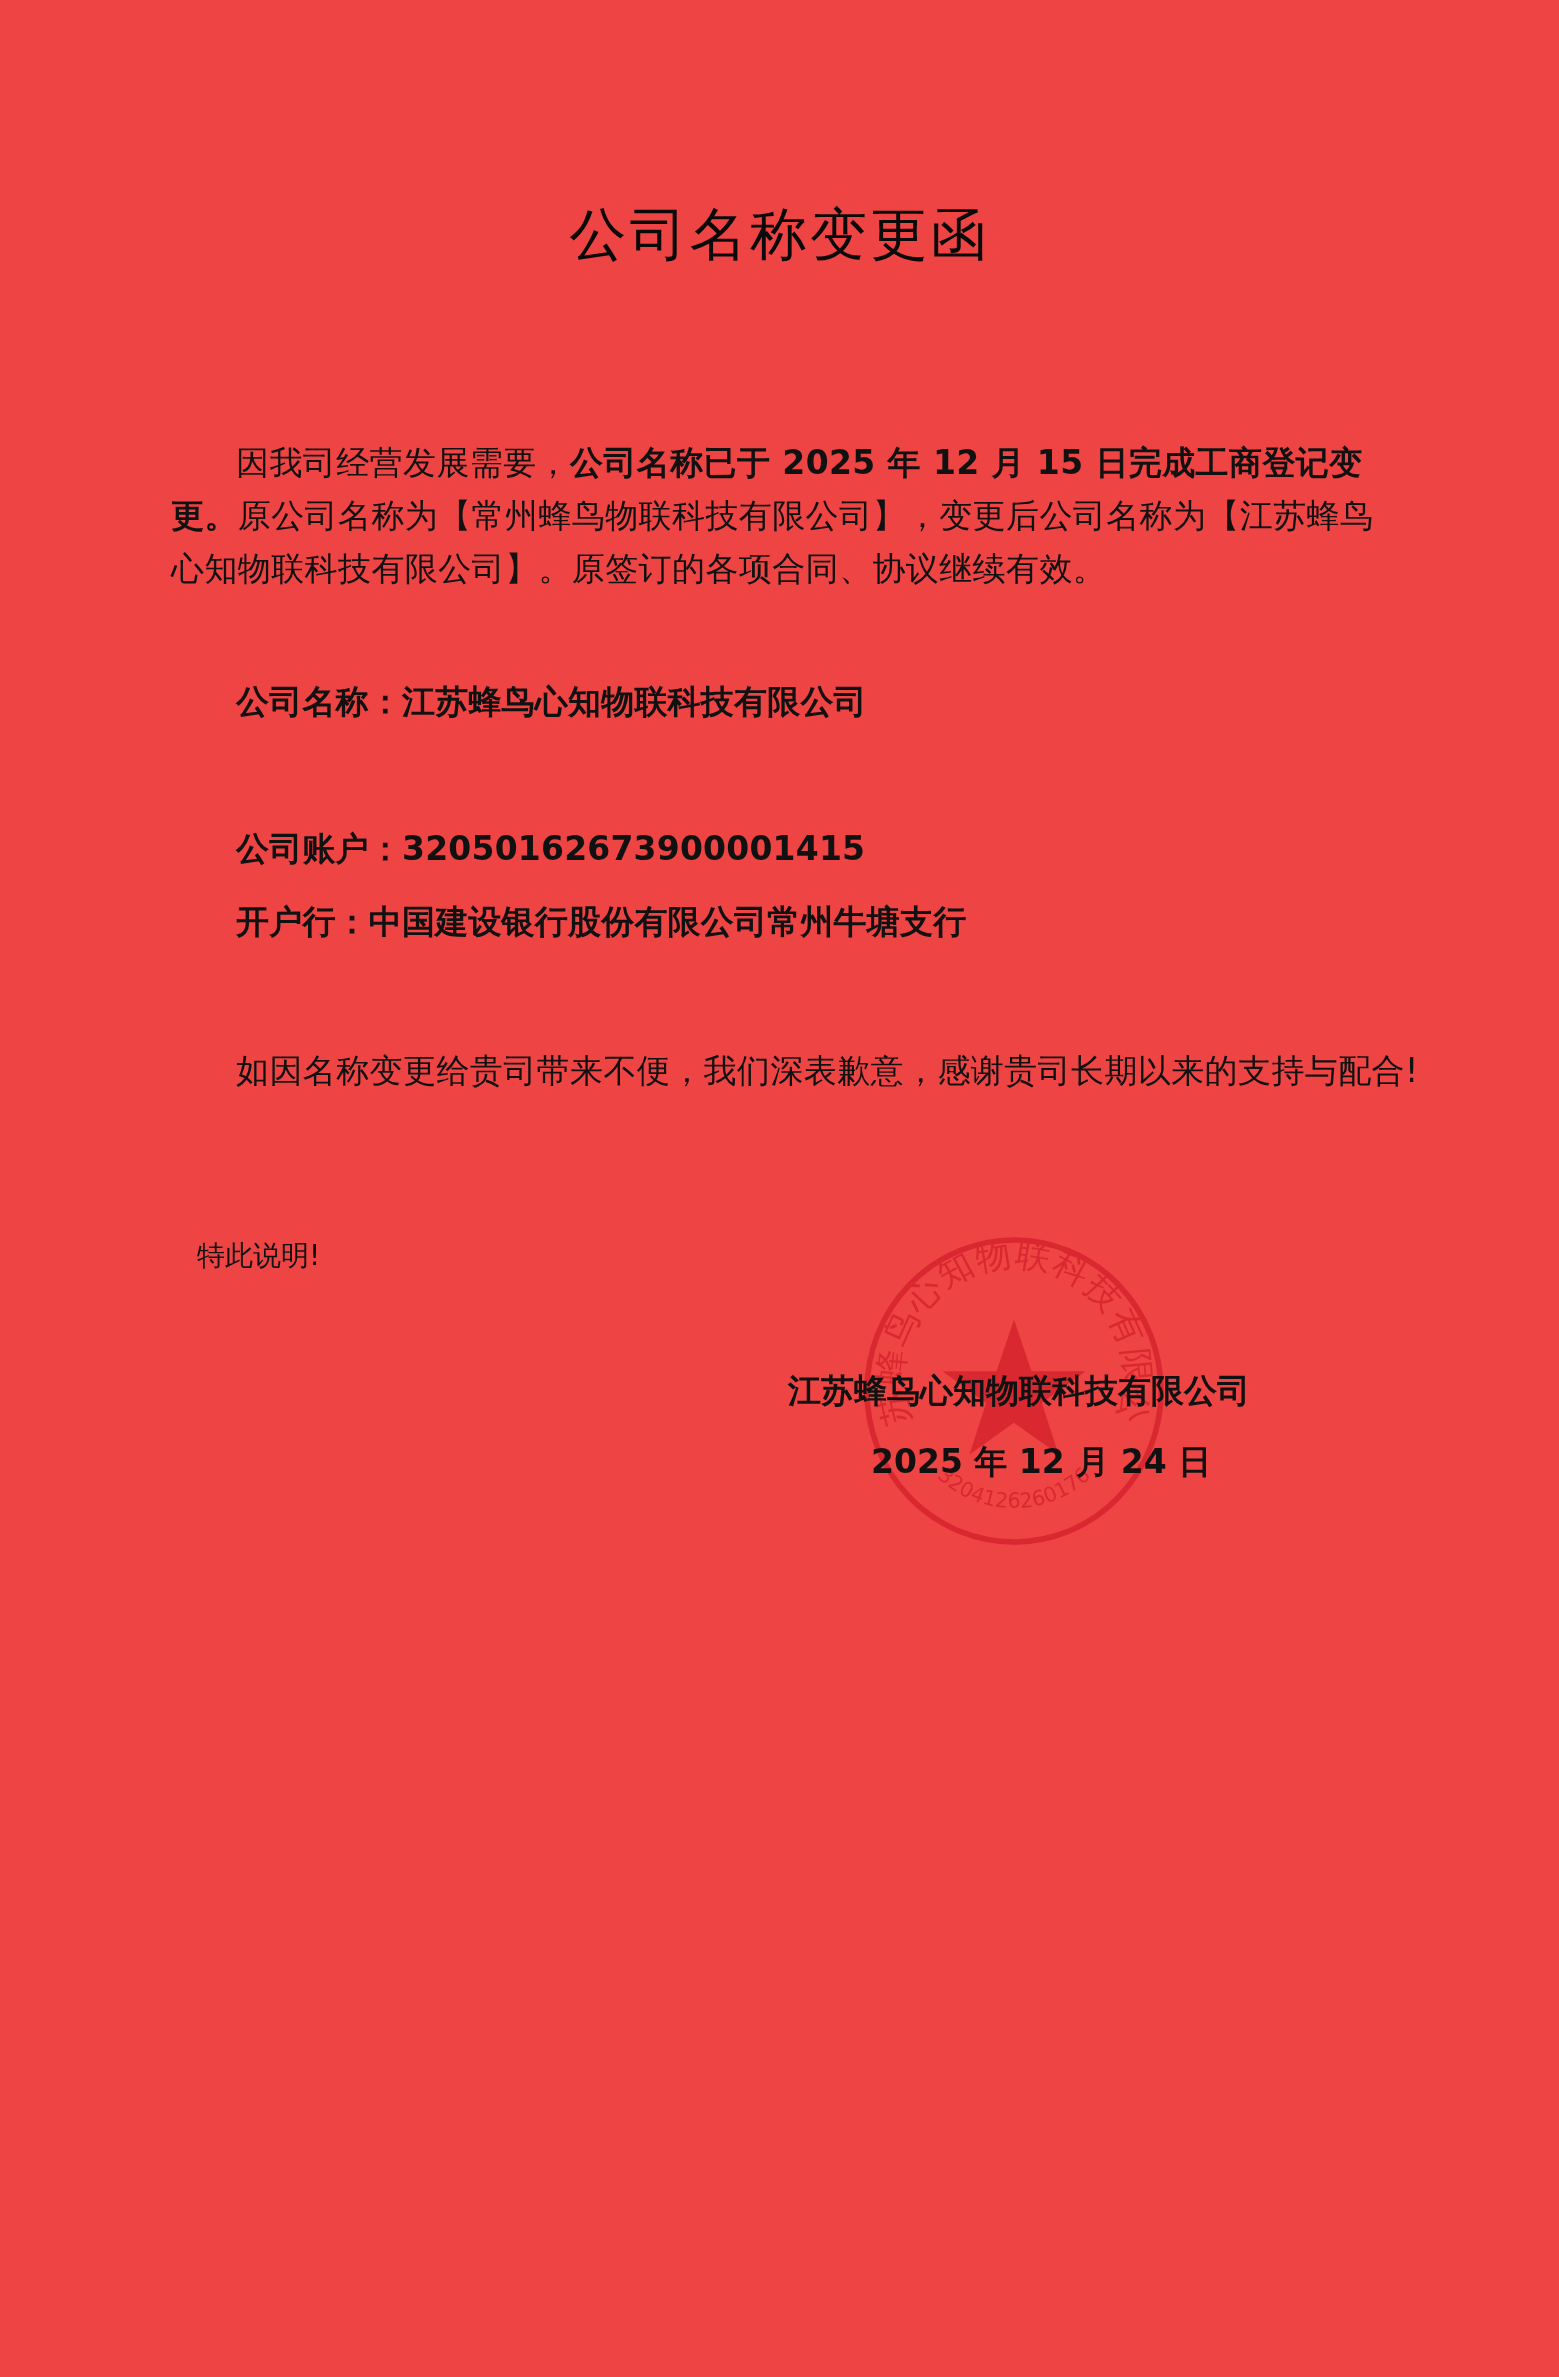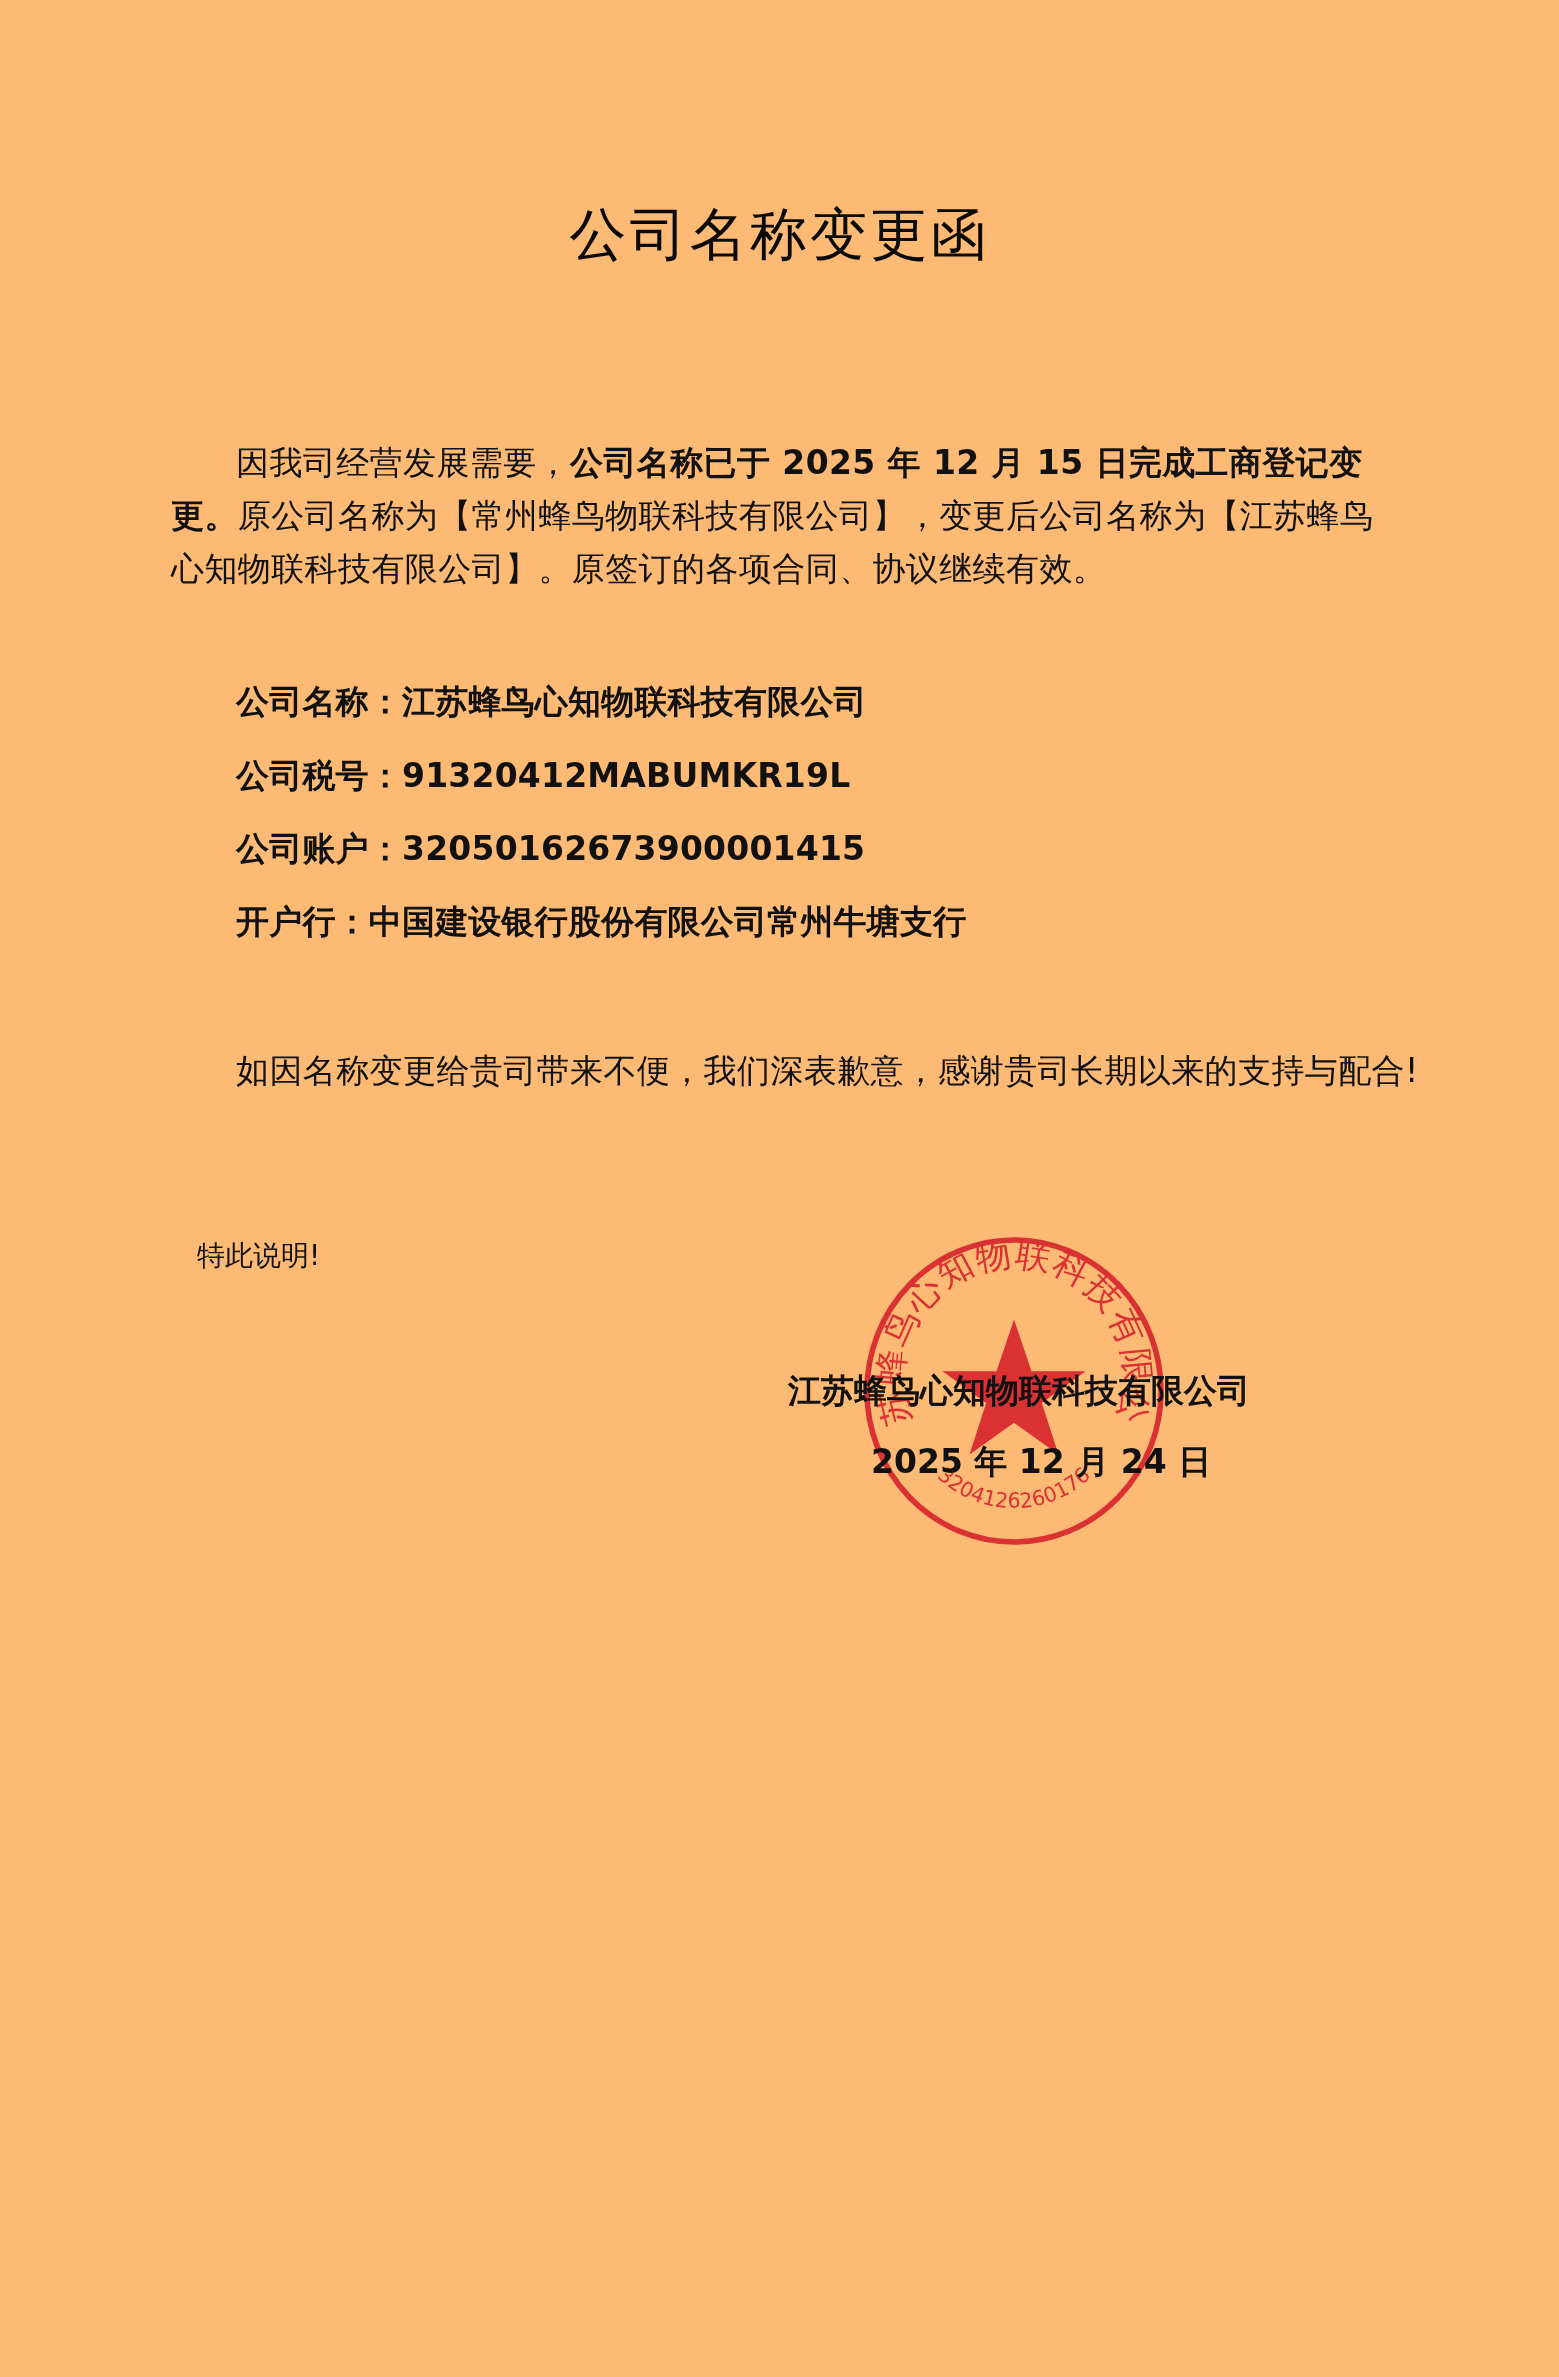--- a/index.html
+++ b/index.html
@@ -1,18 +1,18 @@
 <!DOCTYPE html>
 <html style="font-size:12.7px"><head>
 <meta charset="utf-8">
 <style>
   html, body { margin: 0; padding: 0; background: #ffffff; }
   body { width: 1560px; height: 2377px; position: relative; overflow: hidden;
          font-family: "DejaVu Sans", "Liberation Sans", sans-serif; color: #111; }
-  .page { position: absolute; left: 0; top: 0; width: 1560px; height: 2377px; background: #fdba74; }
+  .page { position: absolute; left: 0; top: 0; width: 1560px; height: 2377px; background: #ef4444; }
   .title { position: absolute; top: 197px; left: 0; width: 1560px; text-align: center;
            font-family: "DejaVu Serif", "Liberation Serif", serif; font-size: 57px;
            letter-spacing: 3.2px; color: #0a0a0a; font-weight: normal; }
   .para { position: absolute; left: 171px; width: 1213px; font-size: 33px; line-height: 53px;
           letter-spacing: 0.4px; }
   .indent { text-indent: 65px; margin-top: 16px; }
   .b { font-weight: bold; }
   .field { position: absolute; left: 236px; font-size: 33px; font-weight: bold; white-space: nowrap; letter-spacing: 0.2px; }
   .closing { position: absolute; left: 171px; top: 1237px; font-size: 28px; margin-left: 26px; }
   .signer { position: absolute; left: 788px; top: 1369px; font-size: 33px; font-weight: bold; white-space: nowrap; z-index: 3; }
@@ -23,21 +23,20 @@
 <body>
 
 <div class="page">
 
   <div class="title">公司名称变更函</div>
 
   <div class="para indent" style="top:420px;"><span>因我司经营发展需要，</span><span class="b">公司名称已于 2025 年 12 月 15 日完成工商登记变更。</span><span>原公司名称为【常州蜂鸟物联科技有限公司】，变更后公司名称为【江苏蜂鸟心知物联科技有限公司】。原签订的各项合同、协议继续有效。</span></div>
 
 
   <div class="field" style="top:680px;"><span>公司名称：</span><span>江苏蜂鸟心知物联科技有限公司</span></div>
-  <div class="field" style="top:754px;"><span>公司税号：</span><span>91320412MABUMKR19L</span></div>
   <div class="field" style="top:827px;"><span>公司账户：</span><span>32050162673900001415</span></div>
   <div class="field" style="top:900px;"><span>开户行：</span><span>中国建设银行股份有限公司常州牛塘支行</span></div>
 
   <div class="para" style="left:236px; top:1044px; width:1194px; white-space:nowrap;">如因名称变更给贵司带来不便，我们深表歉意，感谢贵司长期以来的支持与配合!</div>
 
   <div class="closing">特此说明!</div>
 
   <svg class="seal" viewBox="0 0 400 400">
     <defs>
       <path id="sealArc" d="M 70 235 A 140 140 0 1 1 330 235" fill="none"></path>

